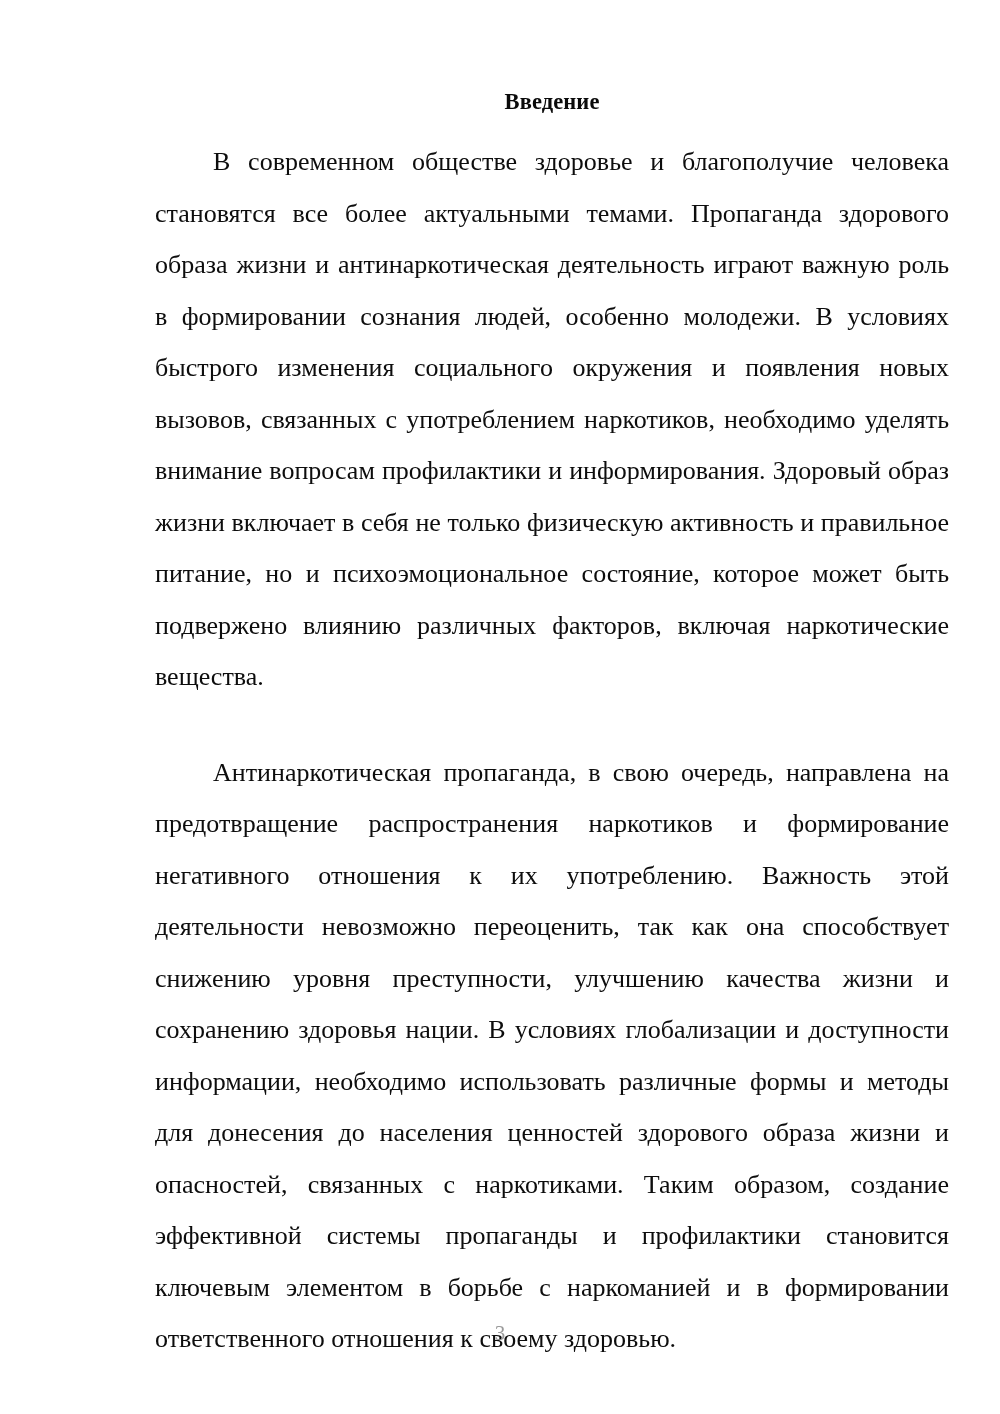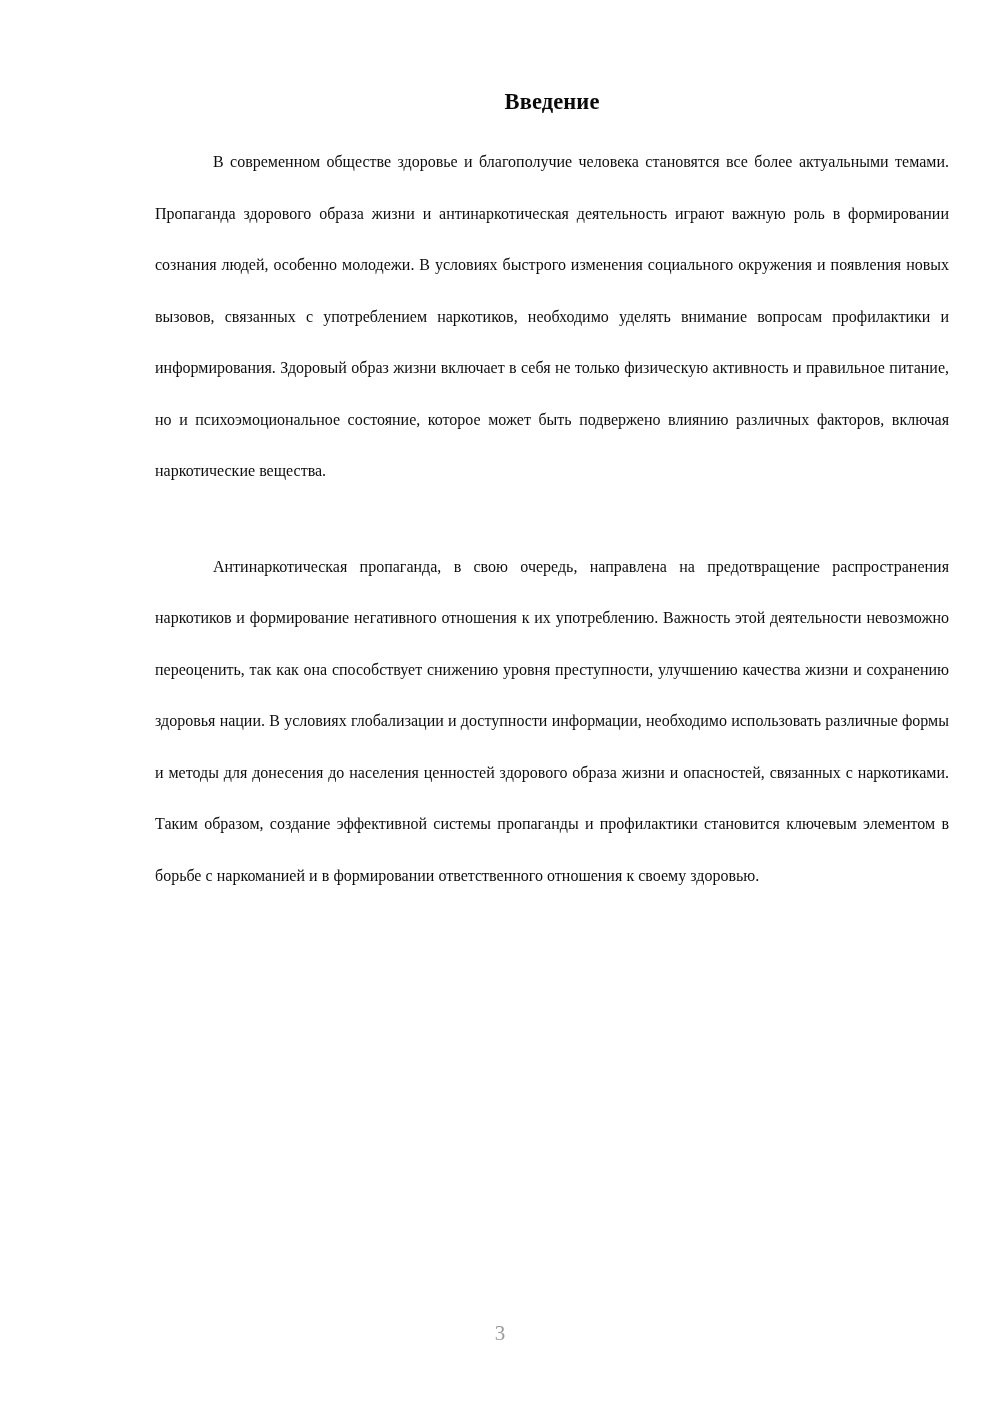--- a/index.html
+++ b/index.html
@@ -32,21 +32,21 @@
     font-size: 22.5px;
     font-weight: bold;
     text-align: center;
     line-height: 1.25;
     margin: 0 0 20px 0;
     letter-spacing: 0.1px;
     color: #0a0a0a;
   }
 
   .para {
-    font-size: 16px;
+    font-size: 26px;
     line-height: 51.5px;
     text-align: justify;
     text-justify: inter-word;
     text-indent: 58px;
     margin: 0;
     color: #0d0d0d;
     hyphens: none;
     word-spacing: 0.1px;
   }
 

